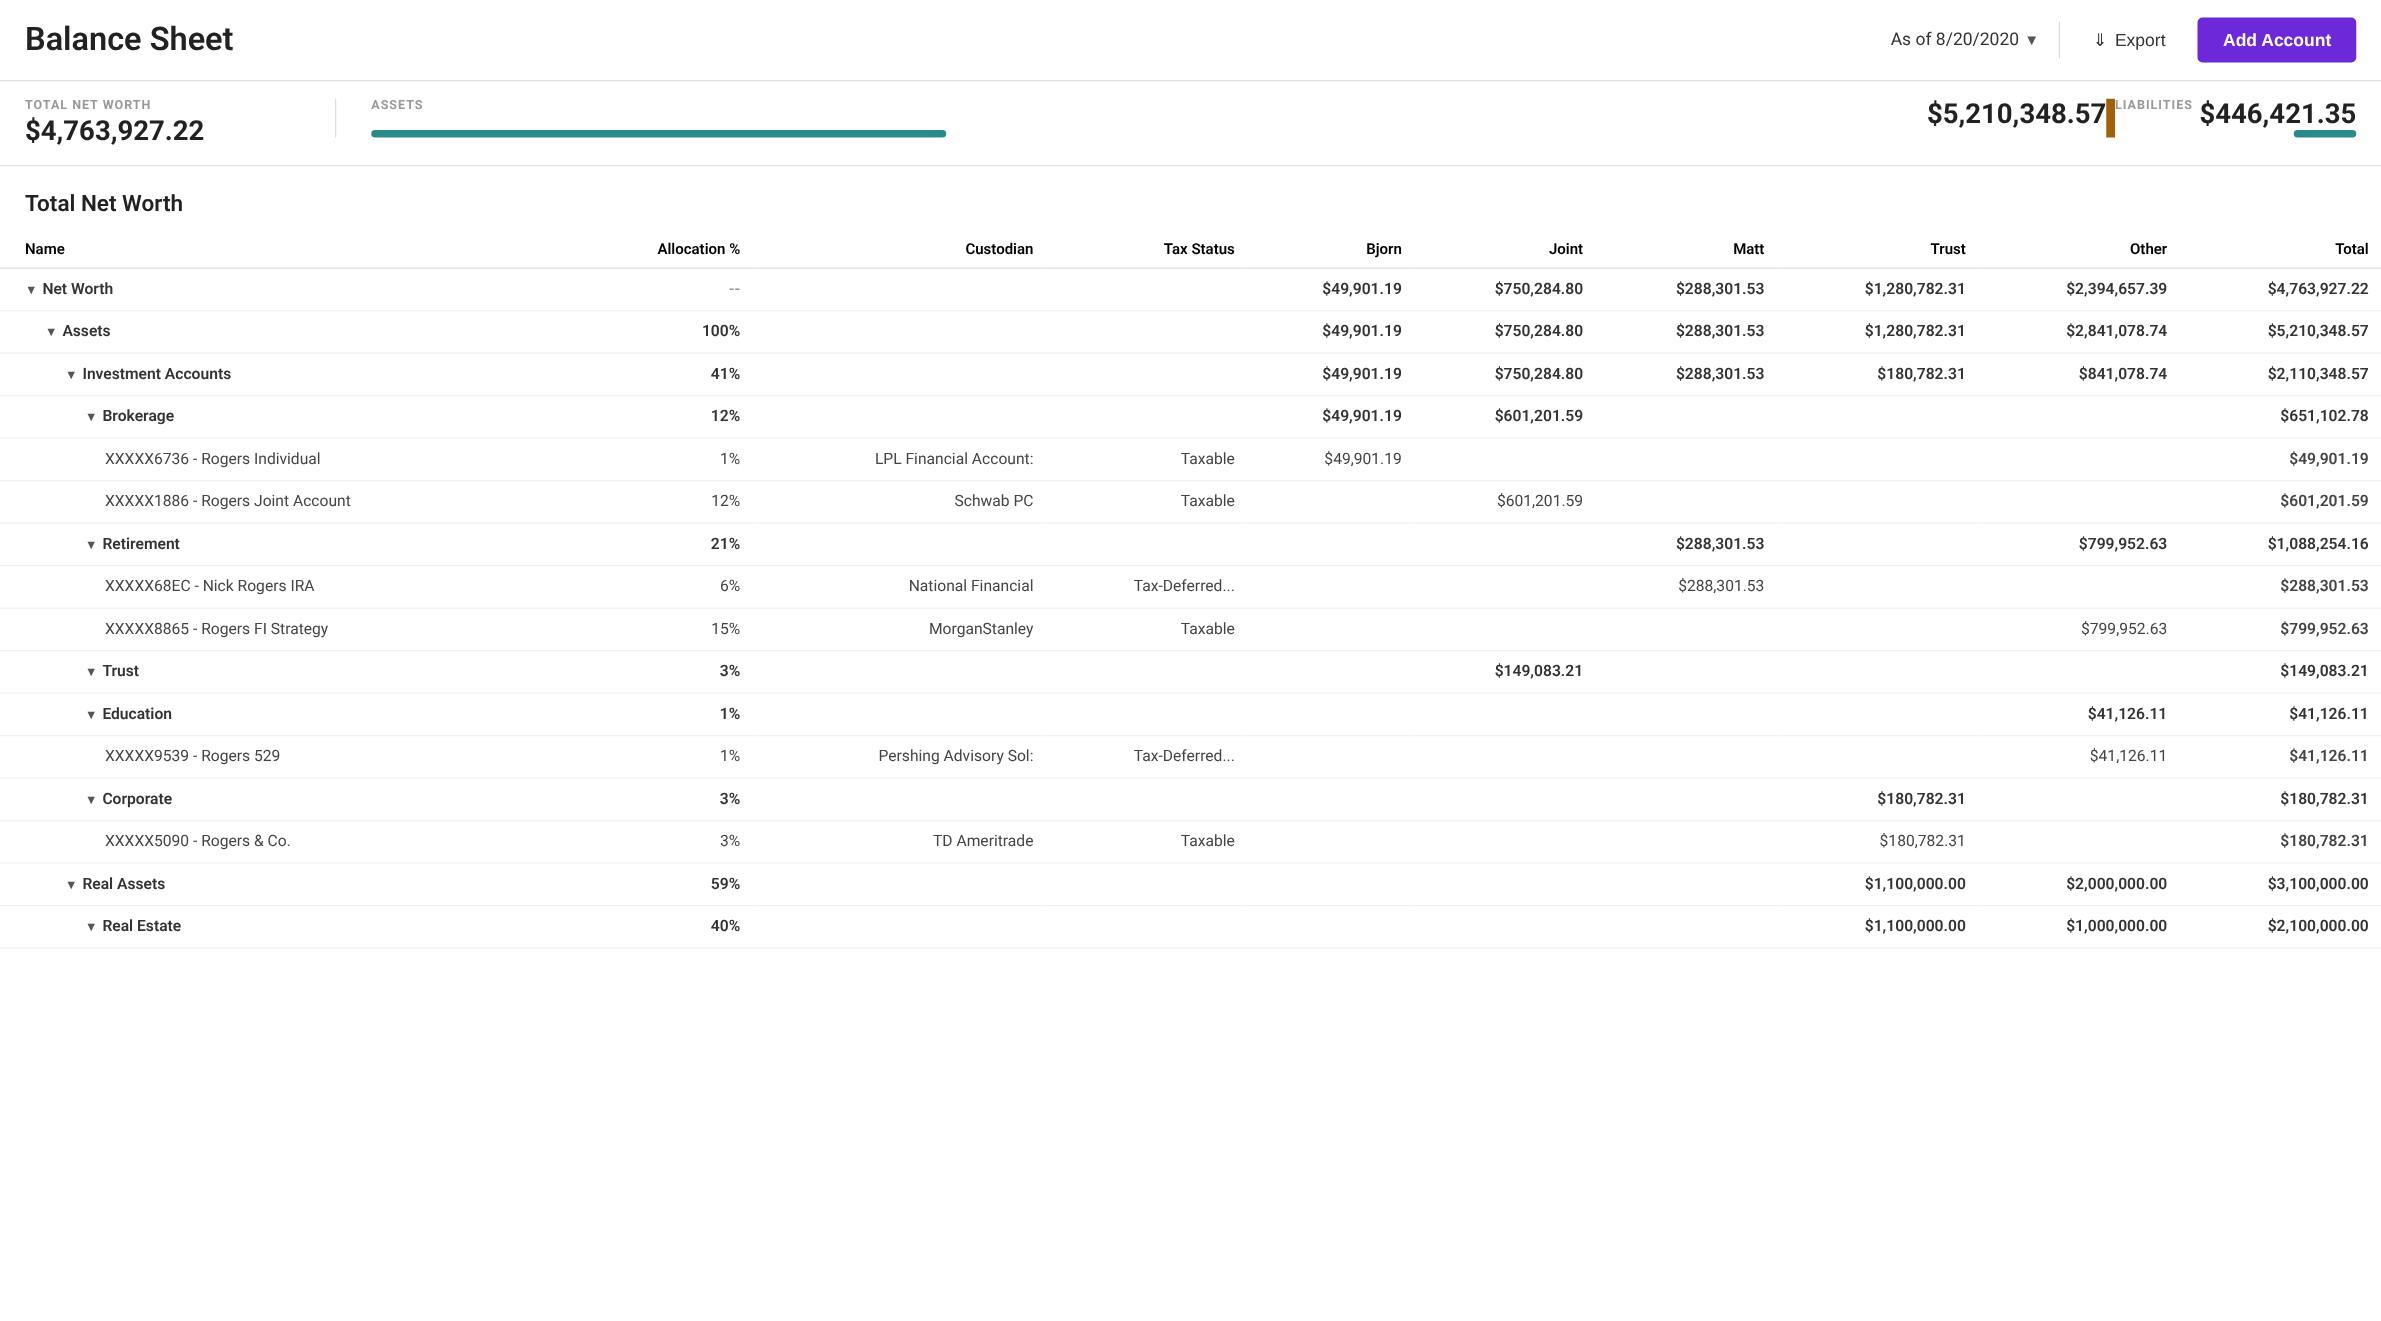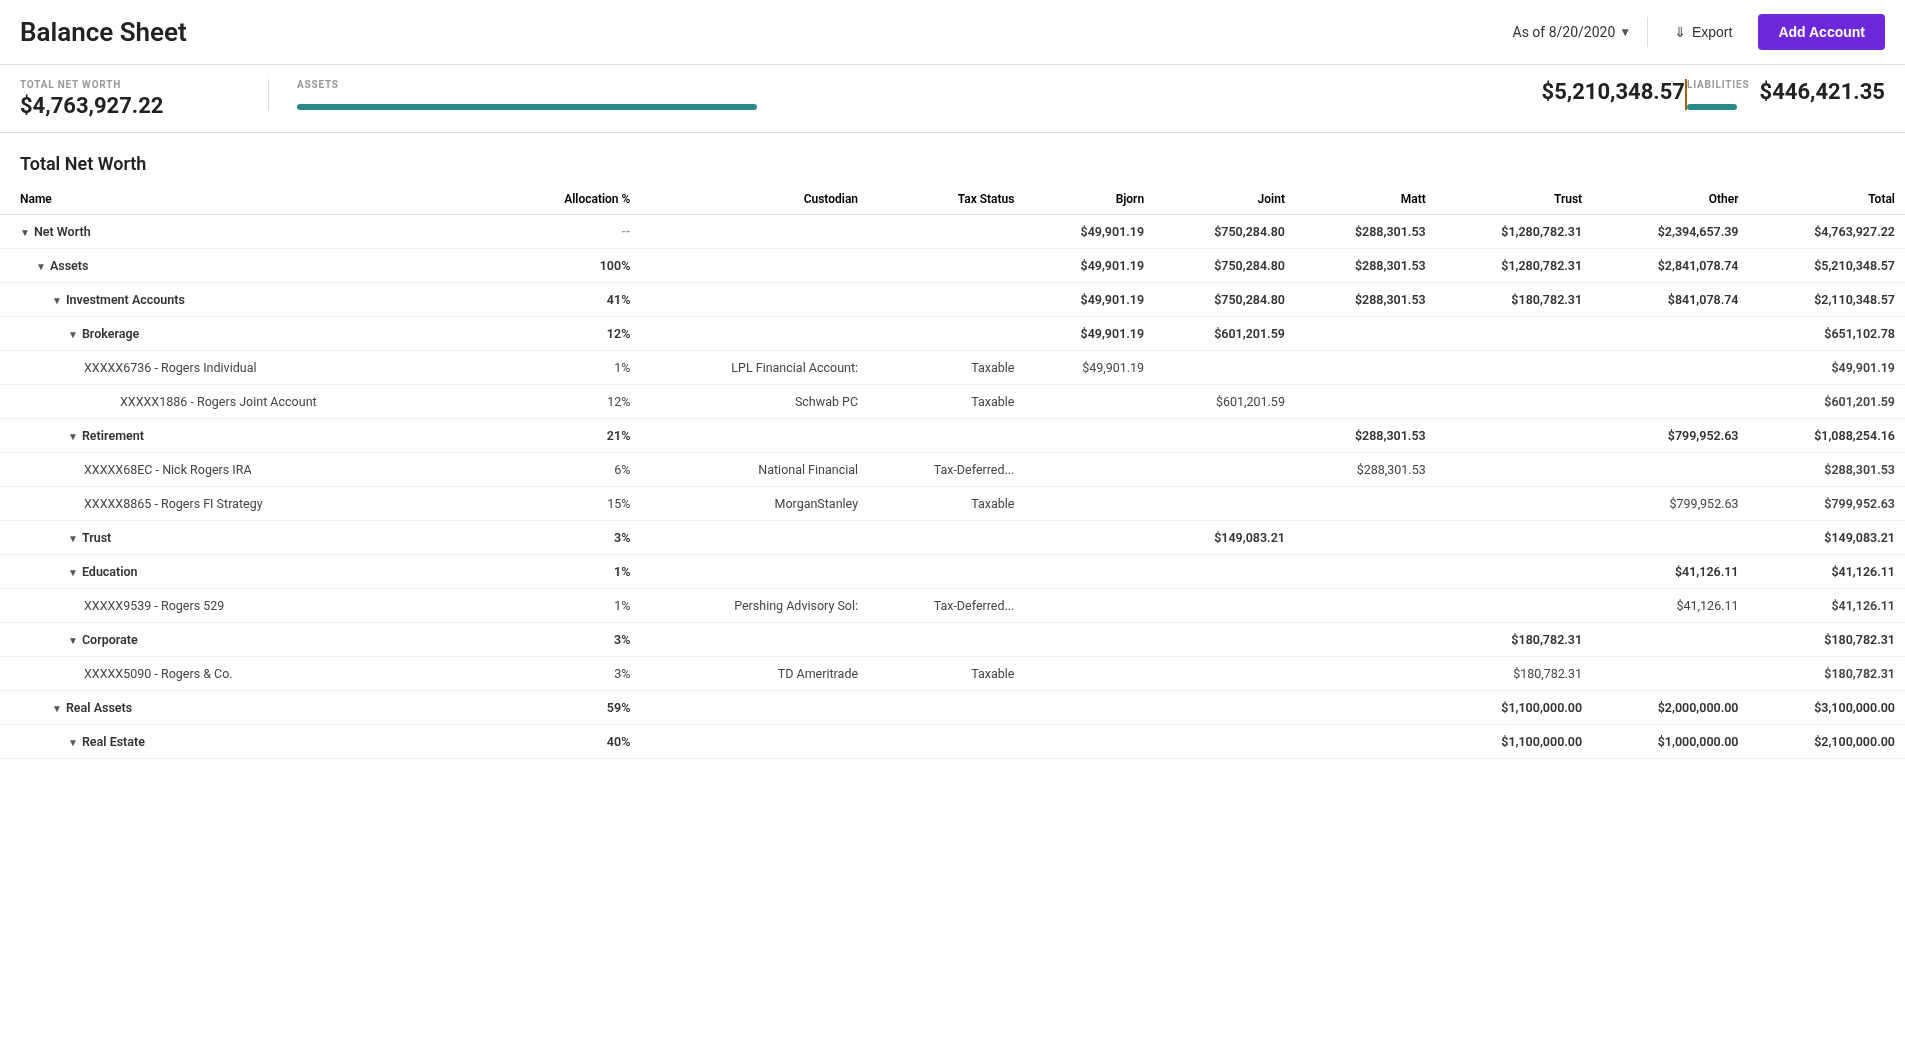--- a/index.html
+++ b/index.html
@@ -114,24 +114,25 @@
       min-width: 220px;
     }
     .s-assets {
       flex: 1;
       border-left: 1px solid #ddd;
       padding-left: 28px;
       margin-left: 28px;
     }
     .s-liabilities {
       min-width: 200px;
-      border-left: 2px solid #a16207;
+      border-left: 7px solid #a16207;
       margin-left: 0;
       display: flex;
       flex-direction: column;
+      align-items: flex-end;
     }
     .s-label {
       font-size: 10px;
       font-weight: 700;
       color: #999;
       letter-spacing: 0.8px;
       text-transform: uppercase;
       margin-bottom: 3px;
     }
     .s-value {
@@ -264,21 +265,21 @@
         <td>LPL Financial Account:</td>
         <td>Taxable</td>
         <td>$49,901.19</td>
         <td></td>
         <td></td>
         <td></td>
         <td></td>
         <td style="font-weight: 600;">$49,901.19</td>
       </tr>
       <tr class="row-leaf">
-        <td style="padding-left: 120px;">XXXXX1886 - Rogers Joint Account</td>
+        <td style="padding-left: 84px;">XXXXX1886 - Rogers Joint Account</td>
         <td>12%</td>
         <td>Schwab PC</td>
         <td>Taxable</td>
         <td></td>
         <td>$601,201.59</td>
         <td></td>
         <td></td>
         <td></td>
         <td style="font-weight: 600;">$601,201.59</td>
       </tr>

